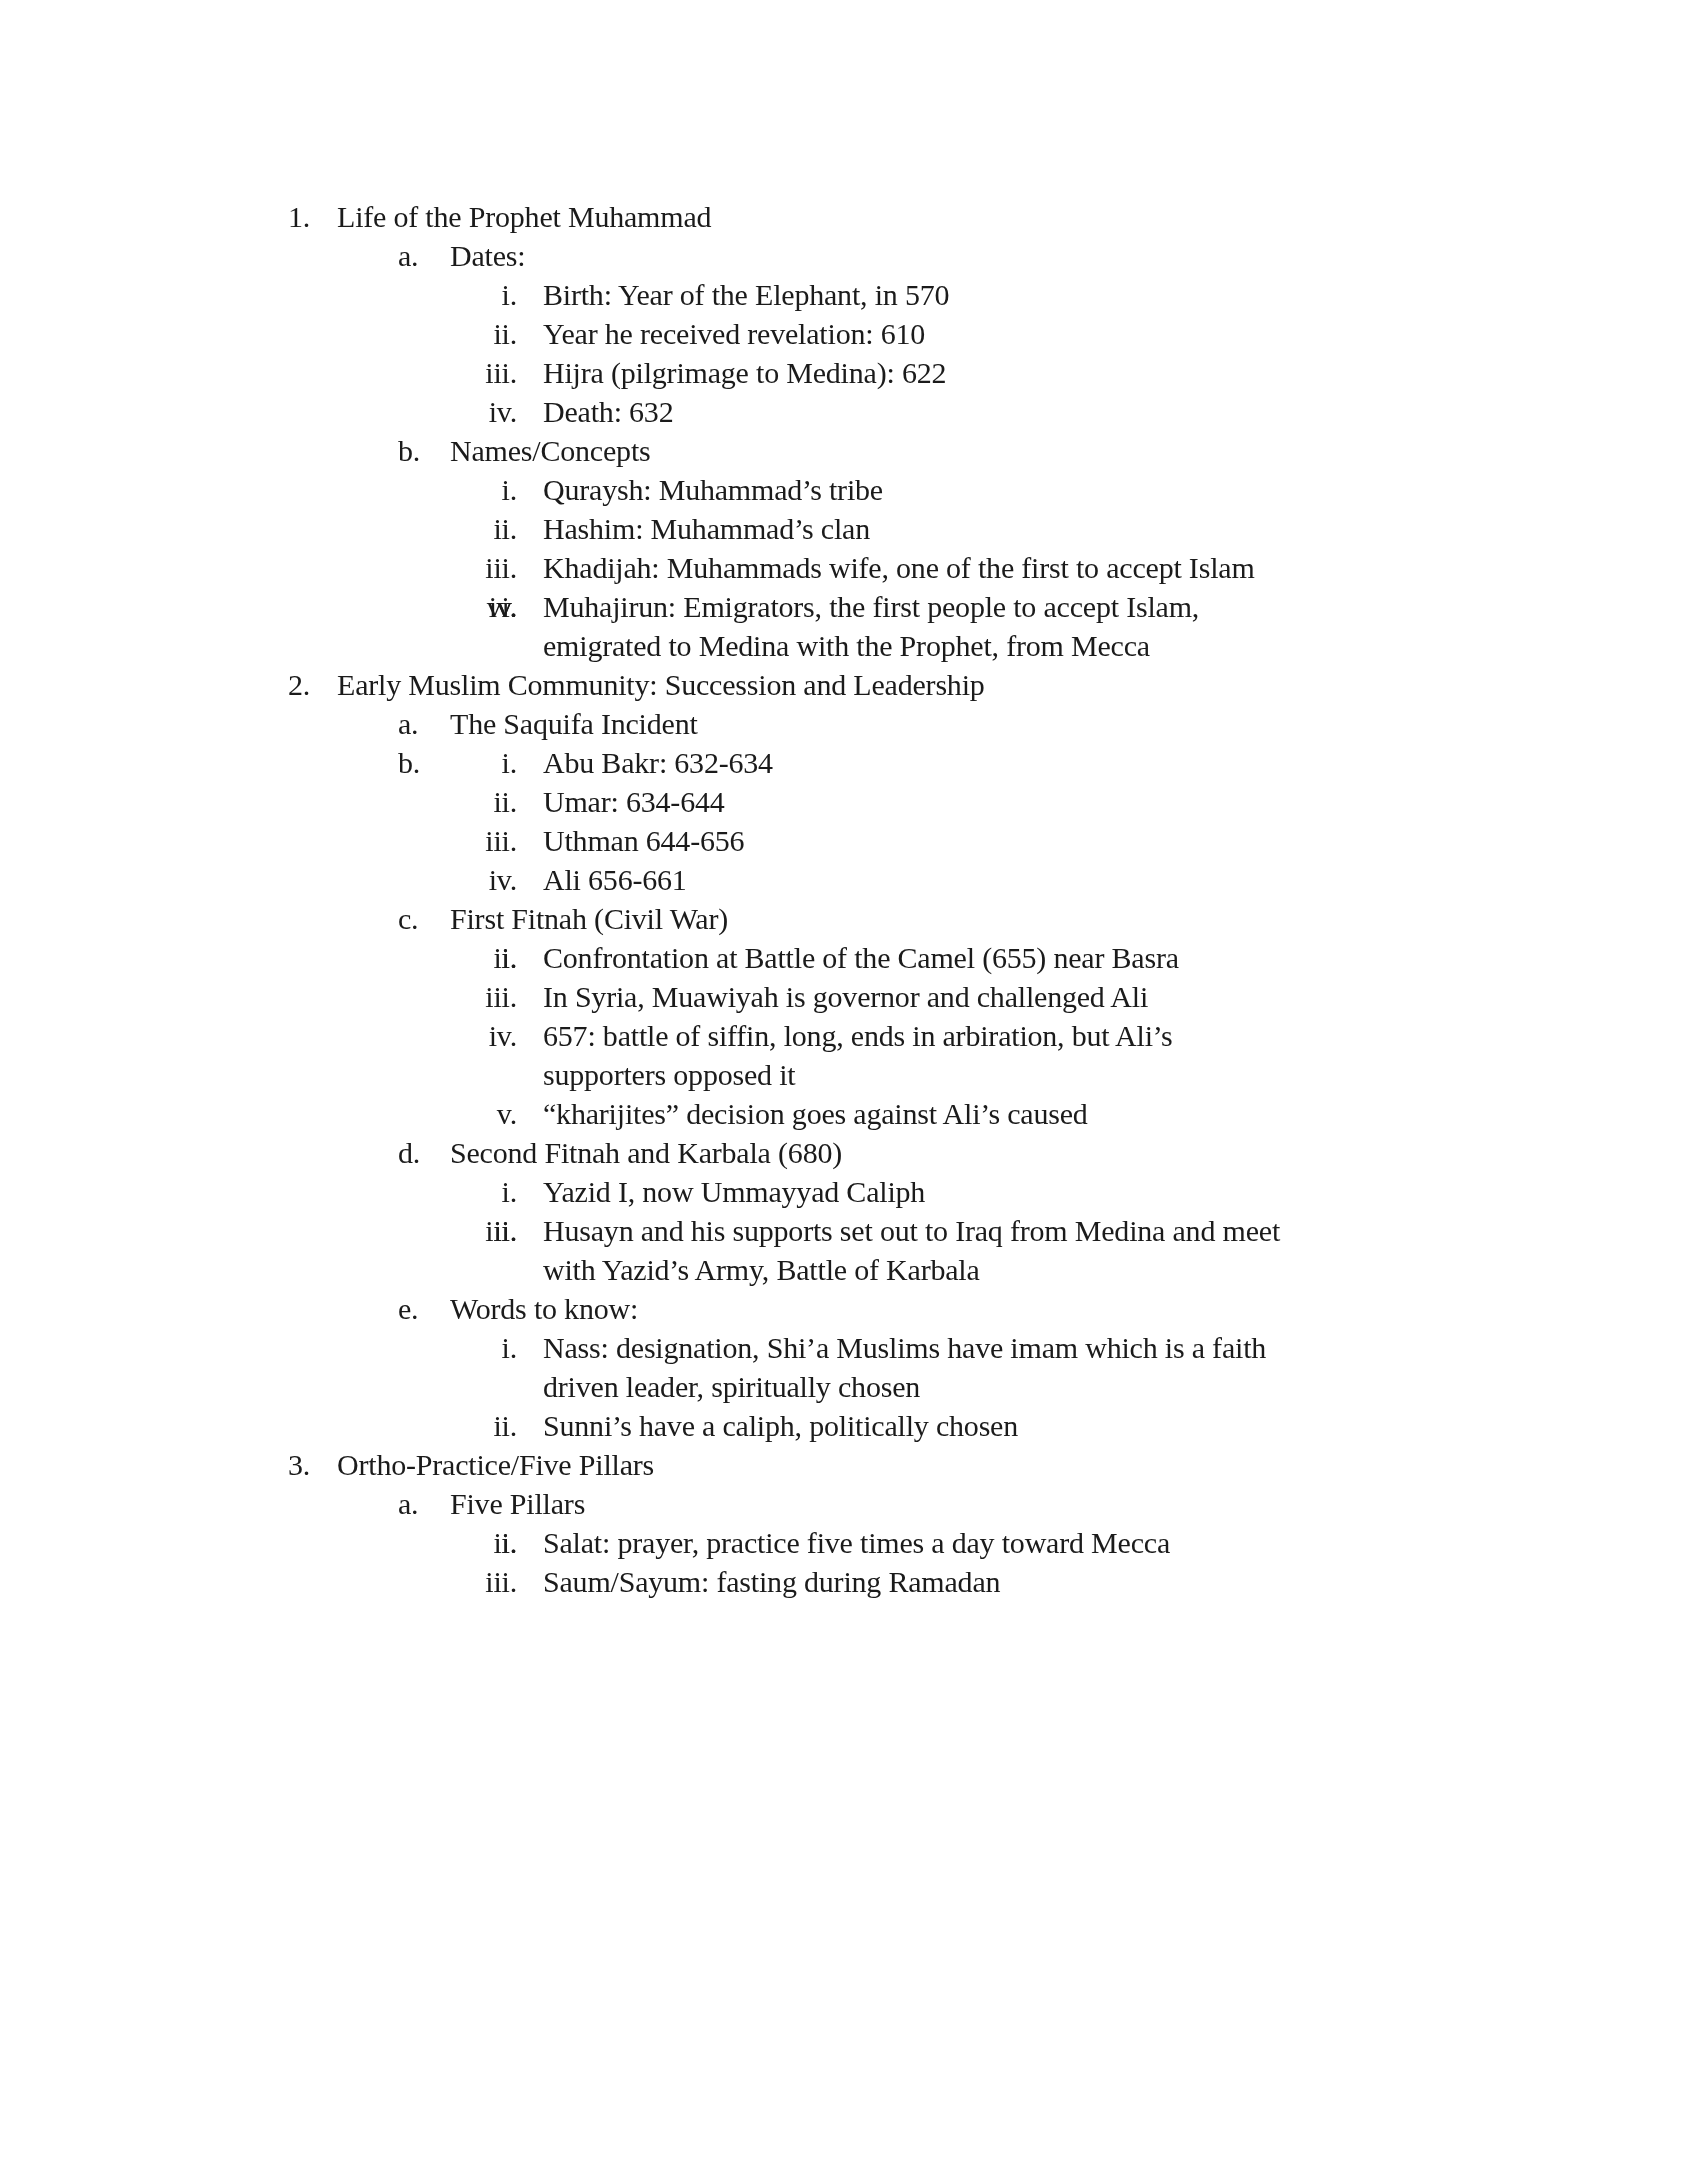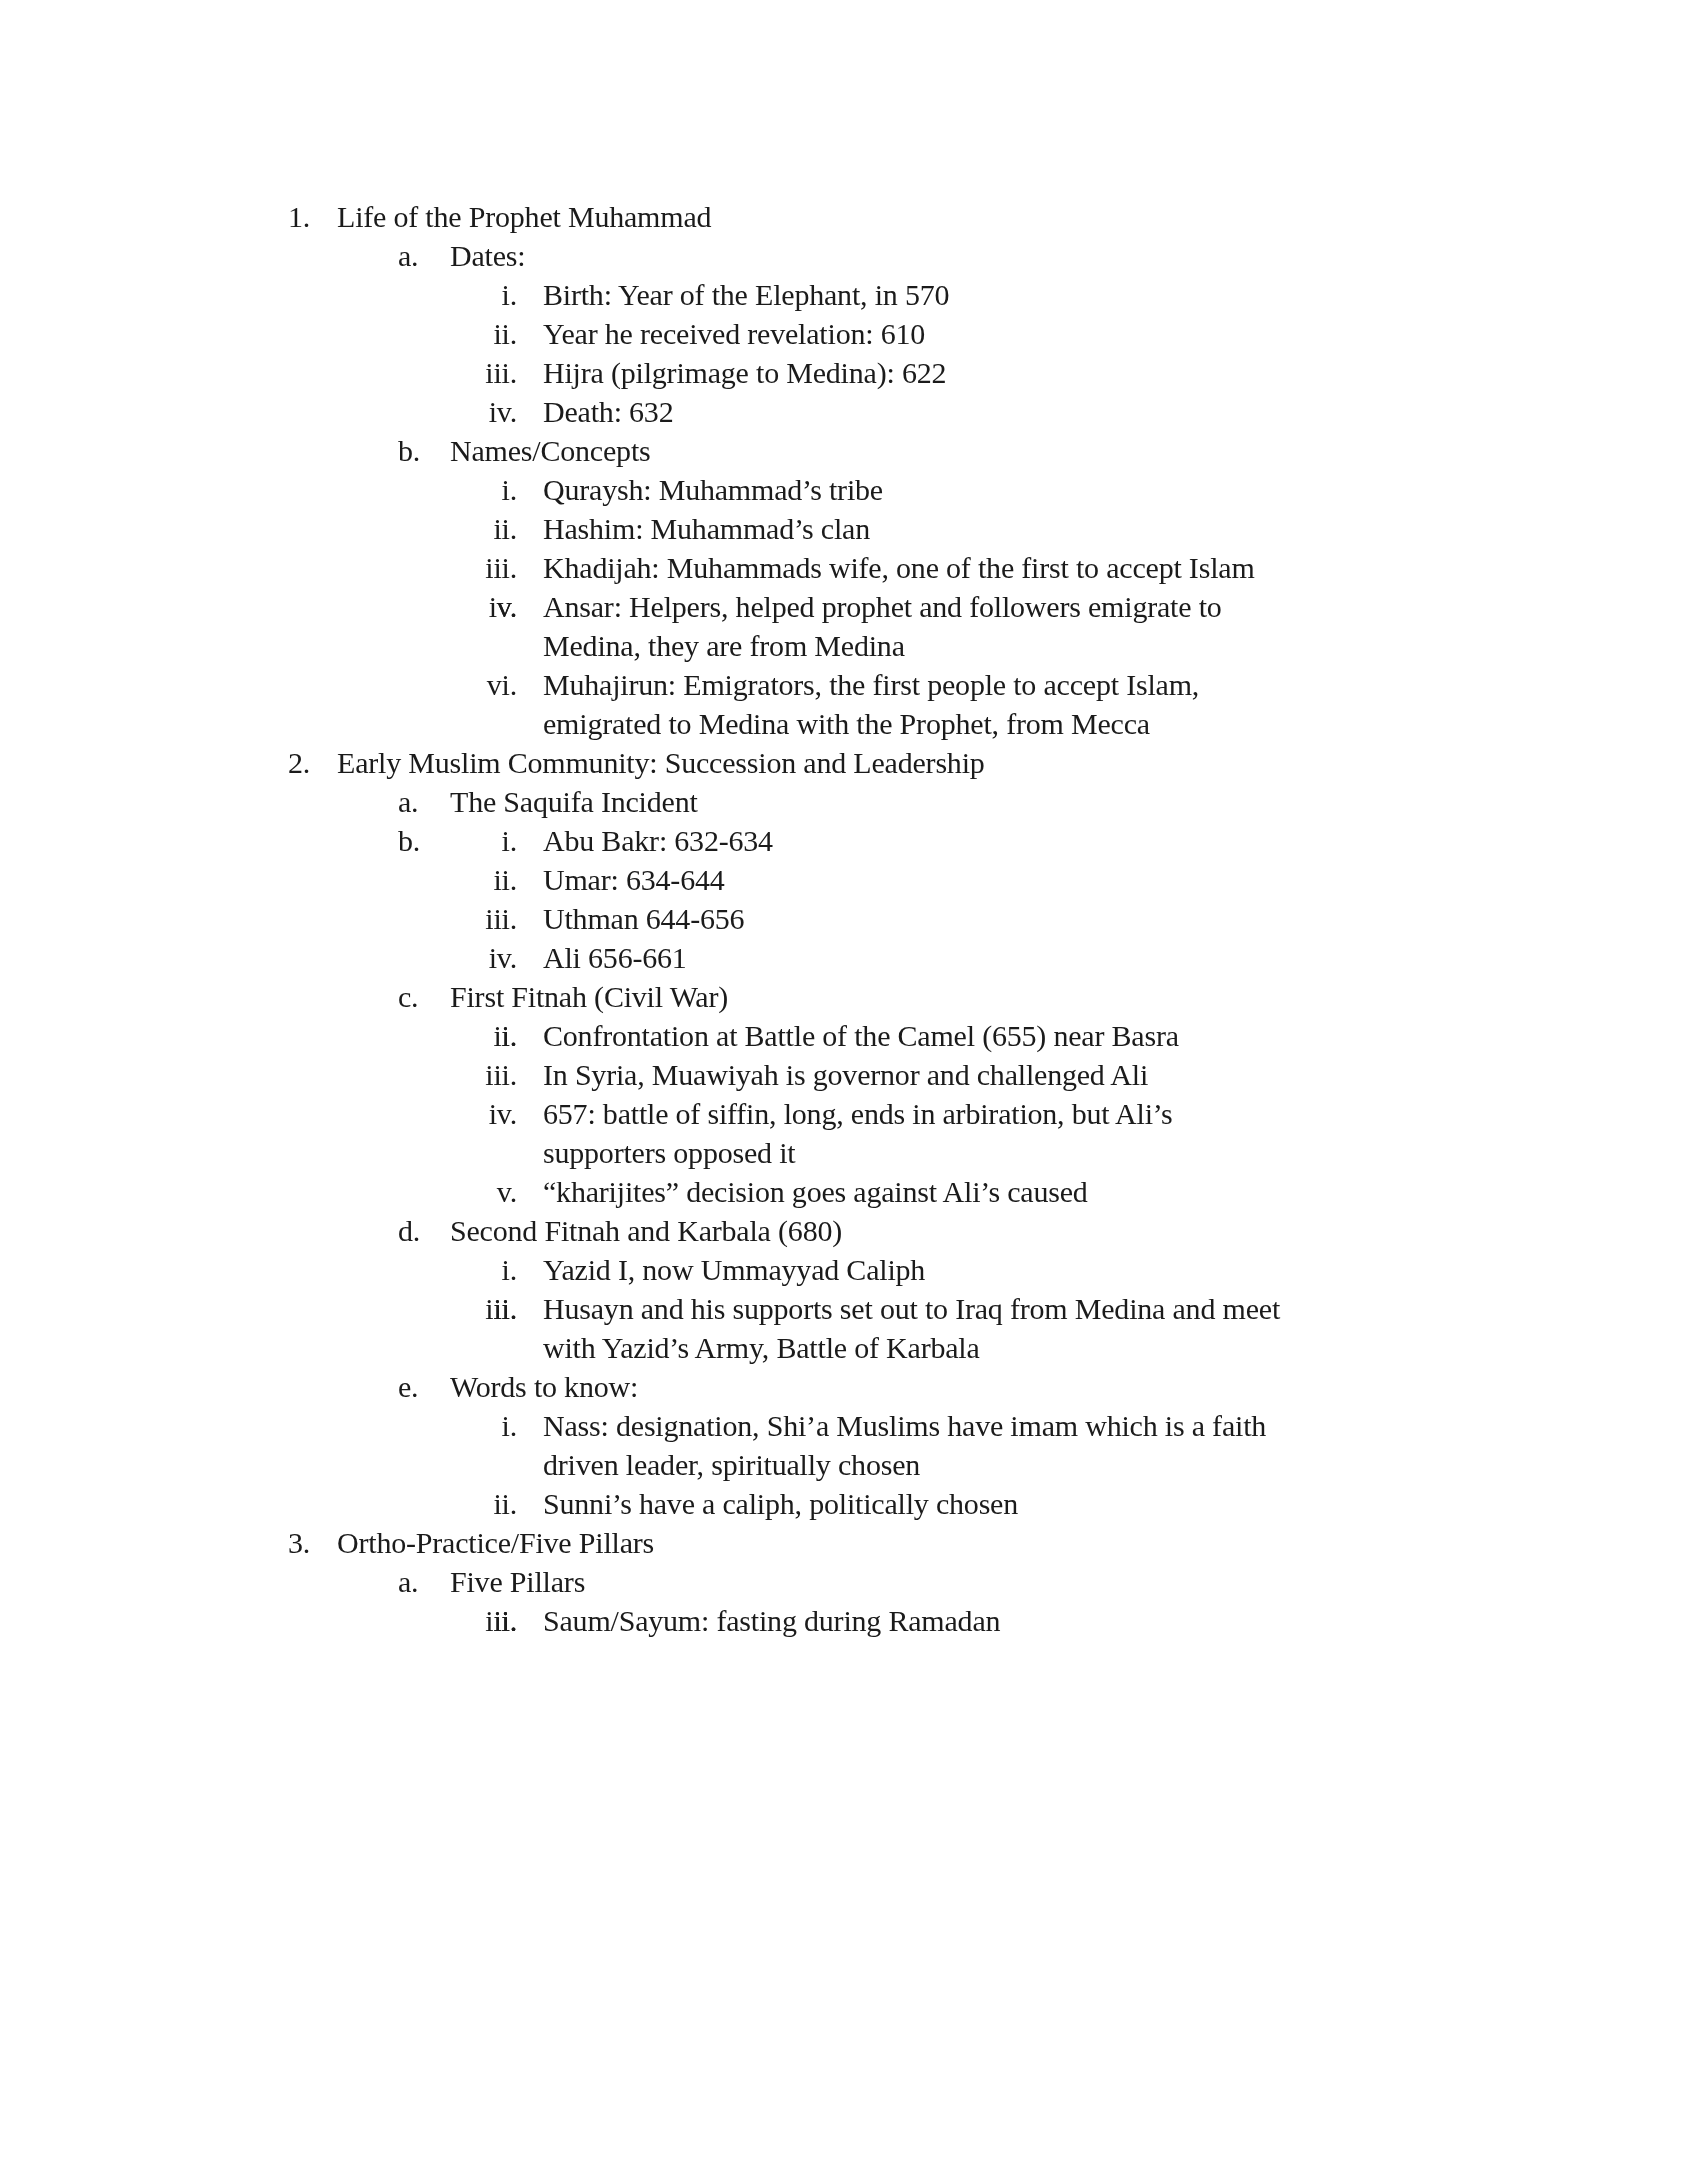--- a/index.html
+++ b/index.html
@@ -56,22 +56,21 @@
     <div class="line lvl2"><span class="num">a.</span><span class="txt">Dates:</span></div>
     <div class="line lvl3"><span class="num">i.</span><span class="txt">Birth: Year of the Elephant, in 570</span></div>
     <div class="line lvl3"><span class="num">ii.</span><span class="txt">Year he received revelation: 610</span></div>
     <div class="line lvl3"><span class="num">iii.</span><span class="txt">Hijra (pilgrimage to Medina): 622</span></div>
     <div class="line lvl3"><span class="num">iv.</span><span class="txt">Death: 632</span></div>
     <div class="line lvl2"><span class="num">b.</span><span class="txt">Names/Concepts</span></div>
     <div class="line lvl3"><span class="num">i.</span><span class="txt">Quraysh: Muhammad’s tribe</span></div>
     <div class="line lvl3"><span class="num">ii.</span><span class="txt">Hashim: Muhammad’s clan</span></div>
     <div class="line lvl3"><span class="num">iii.</span><span class="txt">Khadijah: Muhammads wife, one of the first to accept Islam</span></div>
     <div class="line lvl3"><span class="num">iv.</span></div>
-    <div class="line lvl3"><span class="num">v.</span><span class="txt">Ansar: Helpers, helped prophet and followers emigrate to
-Medina, they are from Medina</span></div>
+    <div class="line lvl3"><span class="num">v.</span></div>
     <div class="line lvl3"><span class="num">vi.</span><span class="txt">Muhajirun: Emigrators, the first people to accept Islam,
 emigrated to Medina with the Prophet, from Mecca</span></div>
     <div class="line lvl1"><span class="num">2.</span><span class="txt">Early Muslim Community: Succession and Leadership</span></div>
     <div class="line lvl2"><span class="num">a.</span><span class="txt">The Saquifa Incident</span></div>
     <div class="line lvl2"><span class="num">b.</span></div>
     <div class="line lvl3"><span class="num">i.</span><span class="txt">Abu Bakr: 632-634</span></div>
     <div class="line lvl3"><span class="num">ii.</span><span class="txt">Umar: 634-644</span></div>
     <div class="line lvl3"><span class="num">iii.</span><span class="txt">Uthman 644-656</span></div>
     <div class="line lvl3"><span class="num">iv.</span><span class="txt">Ali 656-661</span></div>
     <div class="line lvl2"><span class="num">c.</span><span class="txt">First Fitnah (Civil War)</span></div>
@@ -86,18 +85,18 @@
     <div class="line lvl3"><span class="num">ii.</span></div>
     <div class="line lvl3"><span class="num">iii.</span><span class="txt">Husayn and his supports set out to Iraq from Medina and meet
 with Yazid’s Army, Battle of Karbala</span></div>
     <div class="line lvl2"><span class="num">e.</span><span class="txt">Words to know:</span></div>
     <div class="line lvl3"><span class="num">i.</span><span class="txt">Nass: designation, Shi’a Muslims have imam which is a faith
 driven leader, spiritually chosen</span></div>
     <div class="line lvl3"><span class="num">ii.</span><span class="txt">Sunni’s have a caliph, politically chosen</span></div>
     <div class="line lvl1"><span class="num">3.</span><span class="txt">Ortho-Practice/Five Pillars</span></div>
     <div class="line lvl2"><span class="num">a.</span><span class="txt">Five Pillars</span></div>
     <div class="line lvl3"><span class="num">i.</span></div>
-    <div class="line lvl3"><span class="num">ii.</span></div>
+    <div class="line lvl3"><span class="num">ii.</span><span class="txt">Salat: prayer, practice five times a day toward Mecca</span></div>
     <div class="line lvl3"><span class="num">iii.</span><span class="txt">Saum/Sayum: fasting during Ramadan</span></div>
 
   </div>
 </div>
 
 
 </body></html>

